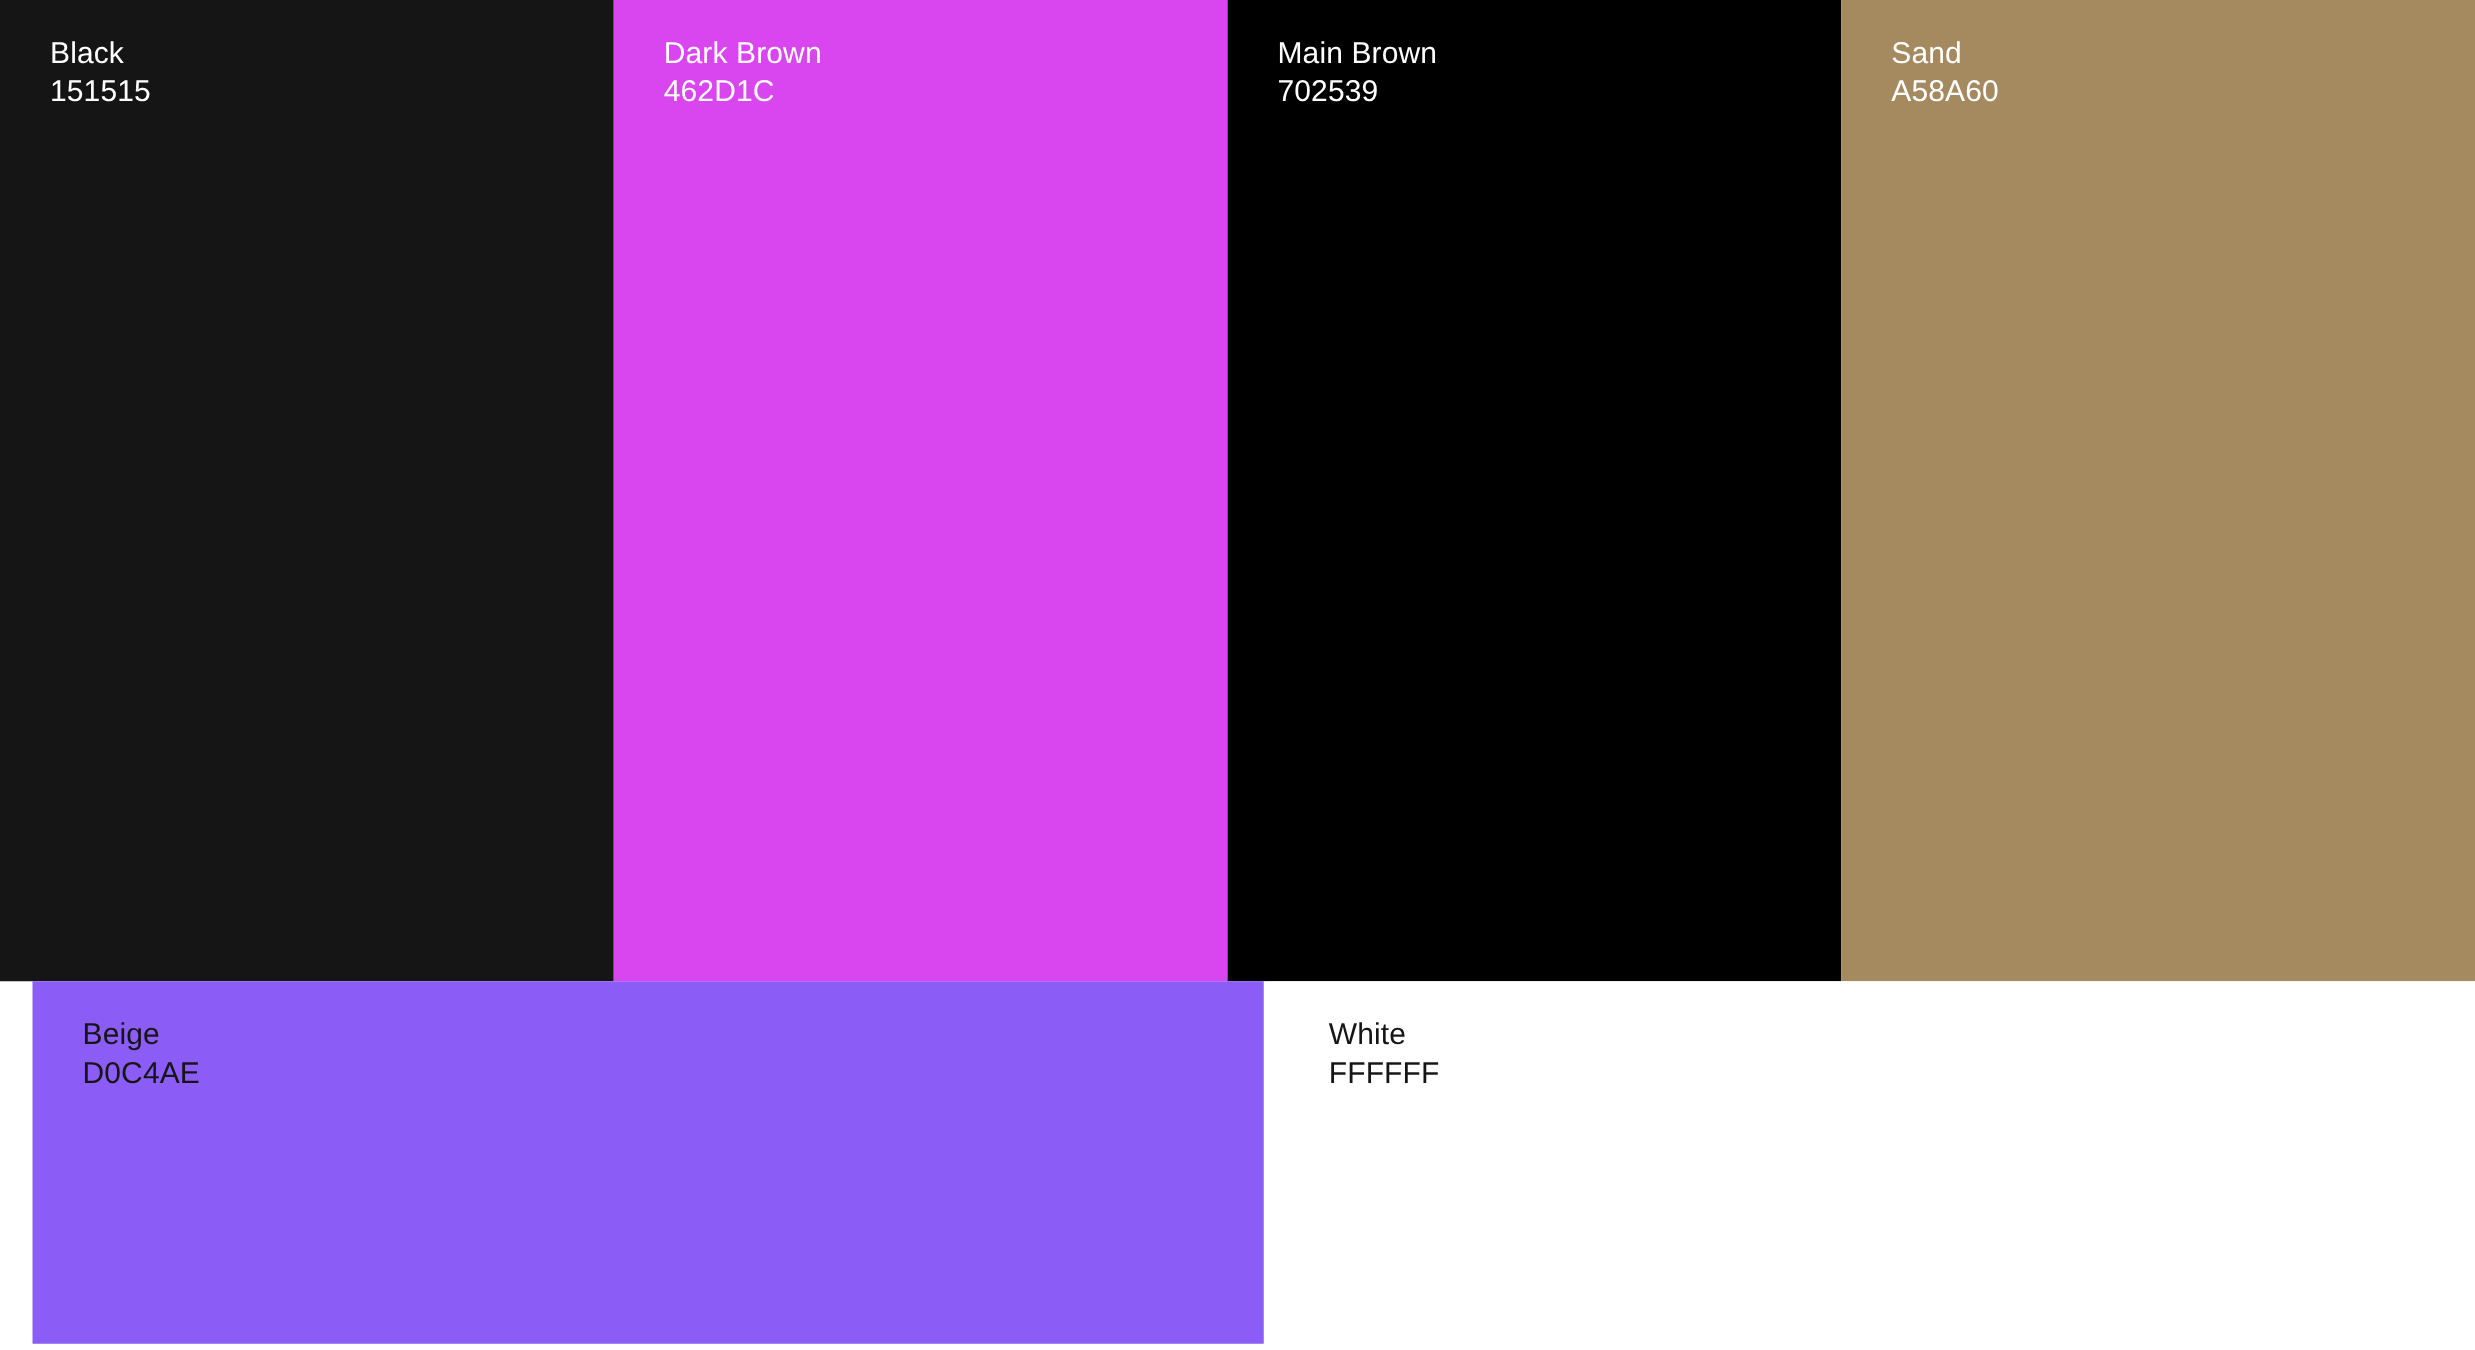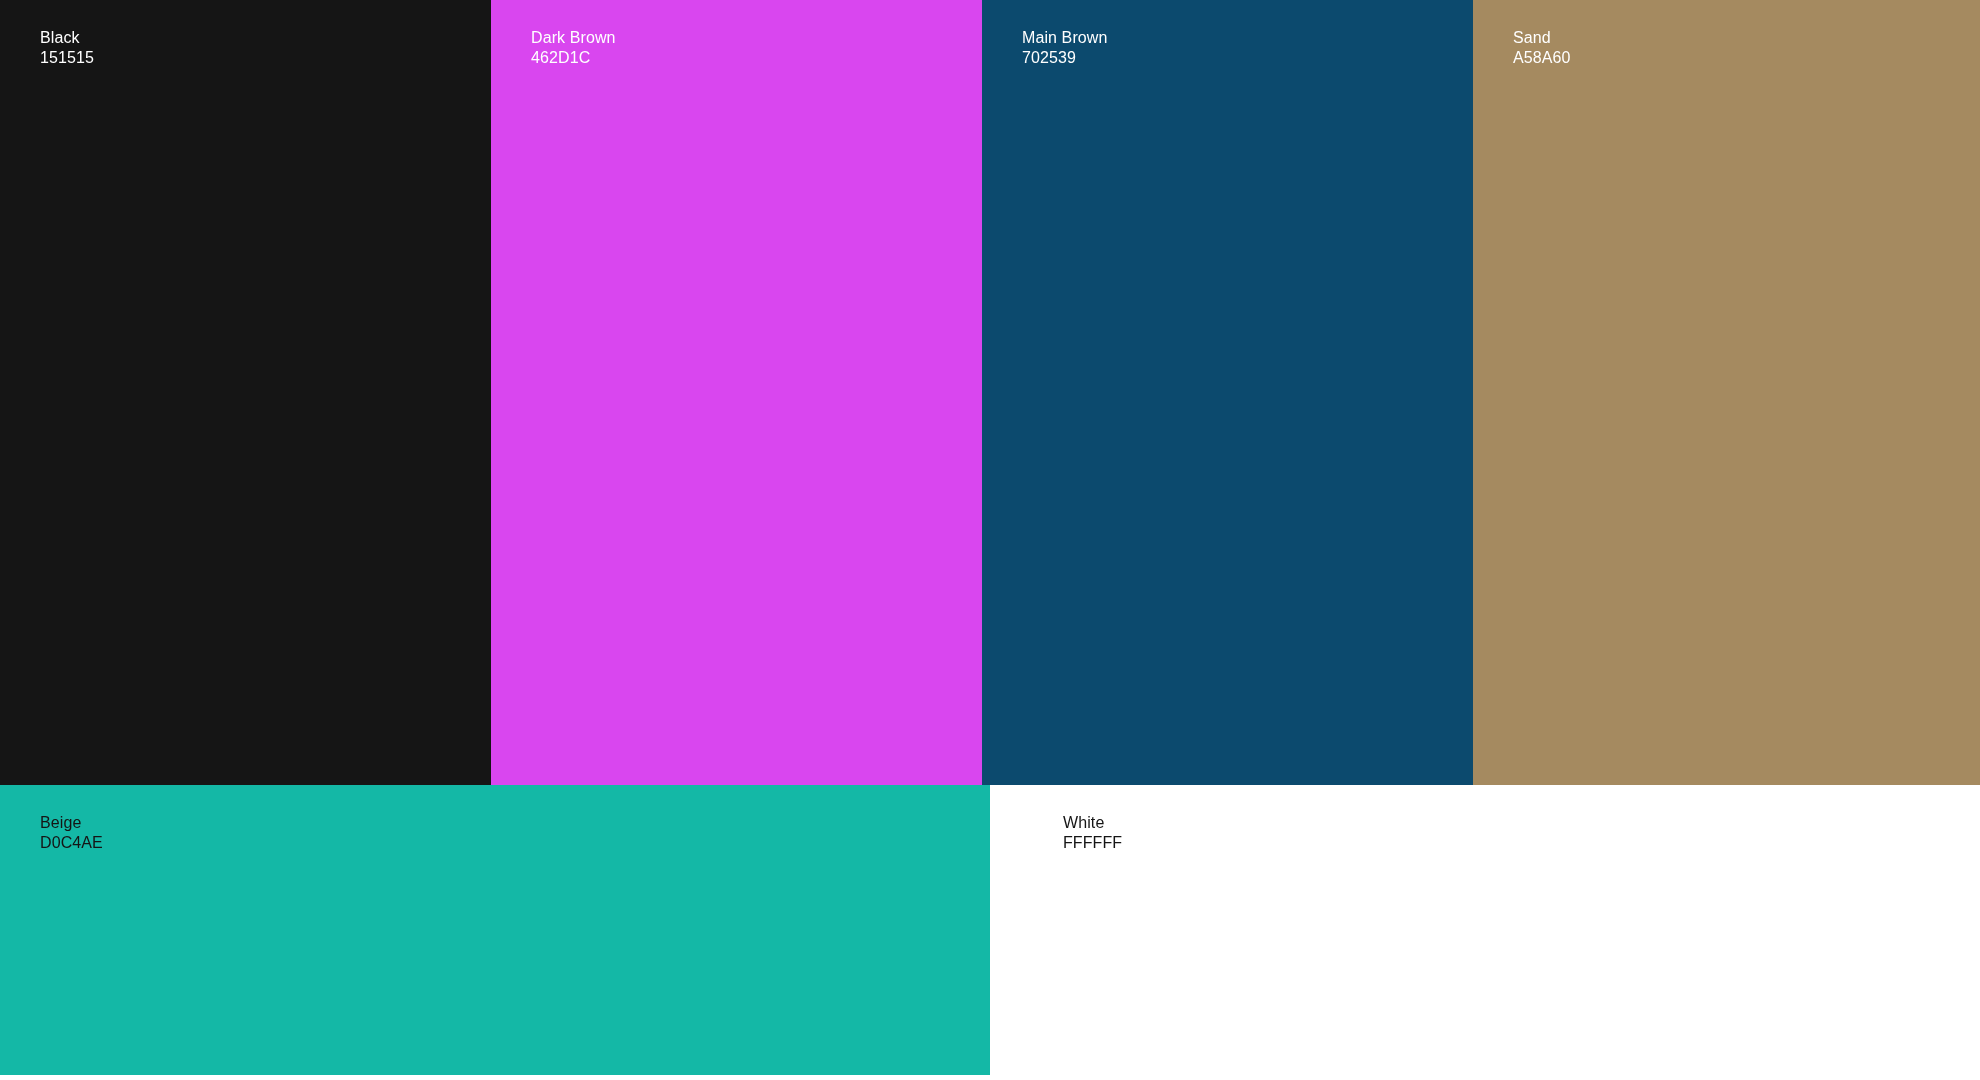--- a/index.html
+++ b/index.html
@@ -70,21 +70,21 @@
     line-height: 1.28;
     letter-spacing: 0.1px;
     user-select: none;
   }
 
   .swatch-white .label { left: 52px; }
 
   .label .name,
   .label .hex {
     display: block;
-    font-size: 16px;
+    font-size: 24px;
     font-weight: 400;
     white-space: nowrap;
   }
 
   .on-dark .name, .on-dark .hex { color: #FFFFFF; }
   .on-light .name, .on-light .hex { color: #151515; }
 </style>
 </head>
 <body>
 
@@ -99,39 +99,39 @@
       </div>
     </div>
 
     <div class="swatch" id="sw-darkbrown" style="background-color: #d946ef;">
       <div class="label on-dark">
         <span class="name">Dark Brown</span>
         <span class="hex">462D1C</span>
       </div>
     </div>
 
-    <div class="swatch" id="sw-mainbrown" style="background-color: #0c4a6e; text-decoration: underline;">
+    <div class="swatch" id="sw-mainbrown" style="background-color: #000000; text-decoration: underline;">
       <div class="label on-dark">
         <span class="name">Main Brown</span>
         <span class="hex">702539</span>
       </div>
     </div>
 
     <div class="swatch" id="sw-sand" style="background-color: rgb(165, 138, 96); padding-left: 16px;">
       <div class="label on-dark">
         <span class="name">Sand</span>
         <span class="hex">A58A60</span>
       </div>
     </div>
 
   </div>
 
   <div class="row-bottom">
 
-    <div class="swatch-beige" id="sw-beige" style="background-color: #14b8a6;">
+    <div class="swatch-beige" id="sw-beige" style="background-color: #8b5cf6; margin-left: 26px;">
       <div class="label on-light">
         <span class="name">Beige</span>
         <span class="hex">D0C4AE</span>
       </div>
     </div>
 
     <div class="swatch-white" id="sw-white" style="background-color: rgb(255, 255, 255);">
       <div class="label on-light">
         <span class="name">White</span>
         <span class="hex">FFFFFF</span>

